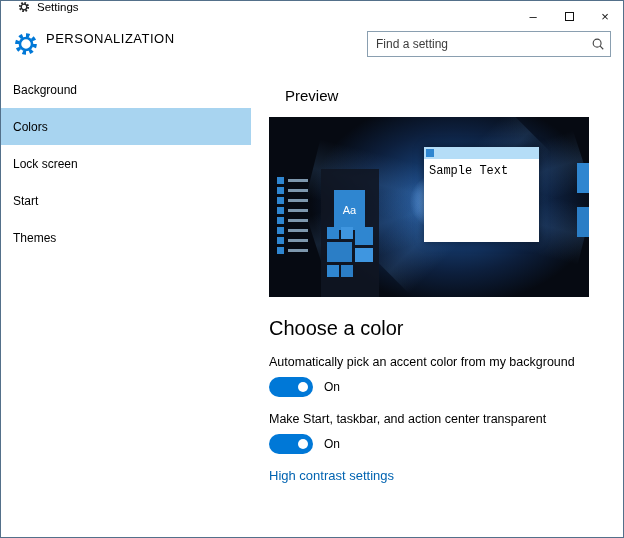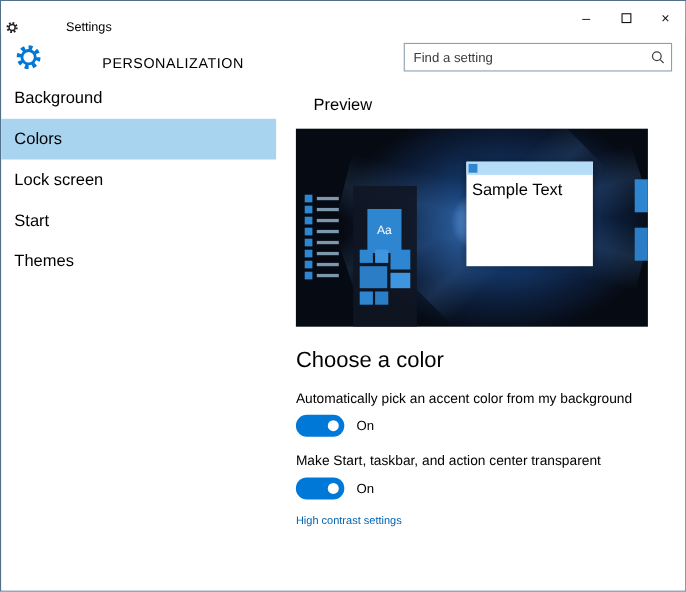--- a/index.html
+++ b/index.html
@@ -8,44 +8,44 @@
 
   .win {
     width: 624px; height: 538px;
     border: 1px solid #53708a;
     background: #fff;
     overflow: hidden;
     position: relative;
   }
 
   
-  .titlebar { display: flex; align-items: flex-end; height: 30px; padding-left: 4px; background: #fff; gap: 36px; }
+  .titlebar { display: flex; align-items: flex-start; height: 30px; padding-left: 17px; background: #fff; }
   .titlebar .tb-gear { display: flex; margin-right: 7px; }
   .titlebar .tb-title { font-size: 11.5px; color: #000; }
   .tb-controls { margin-left: auto; display: flex; height: 30px; }
   .tb-btn { width: 36px; height: 30px; display: flex; align-items: center; justify-content: center; font-size: 13px; color: #111; cursor: pointer; }
   .max-box { width: 9px; height: 9px; border: 1px solid #111; display: inline-block; }
 
   
-  .header { display: flex; align-items: flex-end; height: 34px; padding: 0 12px 0 12px; gap: 47px; }
+  .header { display: flex; align-items: flex-start; height: 34px; padding: 0 12px 0 12px; }
   .hdr-gear { display: flex; margin-right: 7px; }
   .hdr-title { font-size: 13px; color: #000; letter-spacing: 0.5px; }
   .search { margin-left: auto; position: relative; width: 244px; height: 26px; }
   .search input {
     width: 100%; height: 100%; border: 1px solid #8a9fb0; background: #fff;
     font-family: "Liberation Sans", sans-serif; font-size: 12px; color: #222;
     padding: 0 26px 0 8px; outline: none;
   }
   .search input::placeholder { color: #3c3c3c; }
   .search .mag { position: absolute; right: 6px; top: 6px; }
 
   
   .bodyrow { display: flex; height: 474px; }
   .sidebar { width: 250px; padding-top: 6px; flex: none; }
-  .side-item { height: 37px; display: flex; align-items: center; padding-left: 12px; font-size: 15px; color: #000; cursor: pointer; }
+  .side-item { height: 37px; display: flex; align-items: center; padding-left: 12px; font-size: 12px; color: #000; cursor: pointer; }
   .side-item.selected { background: #a8d4f0; }
 
   .main { flex: 1; padding: 0 36px 0 18px; overflow: hidden; }
   .sec-title { font-size: 15px; font-weight: 400; color: #000; margin: 22px 0 13px 16px; }
   .big-title { font-size: 20px; font-weight: 300; color: #000; margin: 20px 0 4px 0; }
 
   
   .preview {
     width: 320px; height: 180px; position: relative; overflow: hidden;
     background:
@@ -78,34 +78,34 @@
   .tile.t7 { left: 20px; top: 96px; width: 12px; height: 12px; background: #2b7ec6; }
 
   .edge-tile { position: absolute; right: 0; background: #2f86d0; }
   .edge-tile.e1 { top: 46px; width: 12px; height: 30px; }
   .edge-tile.e2 { top: 90px; width: 12px; height: 30px; background: #2b7ec6; }
 
   .pv-window { position: absolute; left: 155px; top: 30px; width: 115px; height: 95px; background: #fff;
     box-shadow: 0 0 8px rgba(0,0,0,0.5); }
   .pv-titlebar { height: 12px; background: #b5ddf7; position: relative; }
   .pv-titlebar .pv-close { position: absolute; left: 2px; top: 2px; width: 8px; height: 8px; background: #2f86d0; }
-  .pv-body { font-size: 15px; color: #000; padding: 5px 5px; }
+  .pv-body { font-size: 12px; color: #000; padding: 5px 5px; font-family: Liberation Mono, monospace; }
 
   
   .setting { margin-top: 15px; }
   .setting-label { font-size: 12.5px; color: #000; }
   .toggle-row { display: flex; align-items: center; margin-top: 8px; }
   .toggle { width: 44px; height: 20px; border-radius: 10px; position: relative; cursor: pointer; flex: none; }
   .toggle.on { background: #0078d7; }
   .toggle.on .knob { position: absolute; top: 50%; transform: translateY(-50%); left: 29px; width: 10px; height: 10px; border-radius: 50%; background: #fff; }
   .toggle.off { background: #fff; border: 2px solid #333; }
   .toggle.off .knob { position: absolute; top: 50%; transform: translateY(-50%); left: 5px; width: 10px; height: 10px; border-radius: 50%; background: #333; }
   .toggle-state { font-size: 12px; color: #000; margin-left: 11px; }
 
-  .hc-link { display: inline-block; margin-top: 14px; font-size: 10px; color: #0063b1; cursor: pointer; text-decoration: none; }
+  .hc-link { display: inline-block; margin-top: 14px; font-size: 13px; color: #0063b1; cursor: pointer; text-decoration: none; }
 </style>
 </head>
 <body>
 
 <div class="win">
 
   <div class="titlebar">
     <span class="tb-gear">
       <svg viewBox="0 0 24 24" width="12" height="12">
         <circle cx="12" cy="12" r="8.2" fill="none" stroke="#222" stroke-width="4" stroke-dasharray="3.2 3.2"></circle>

